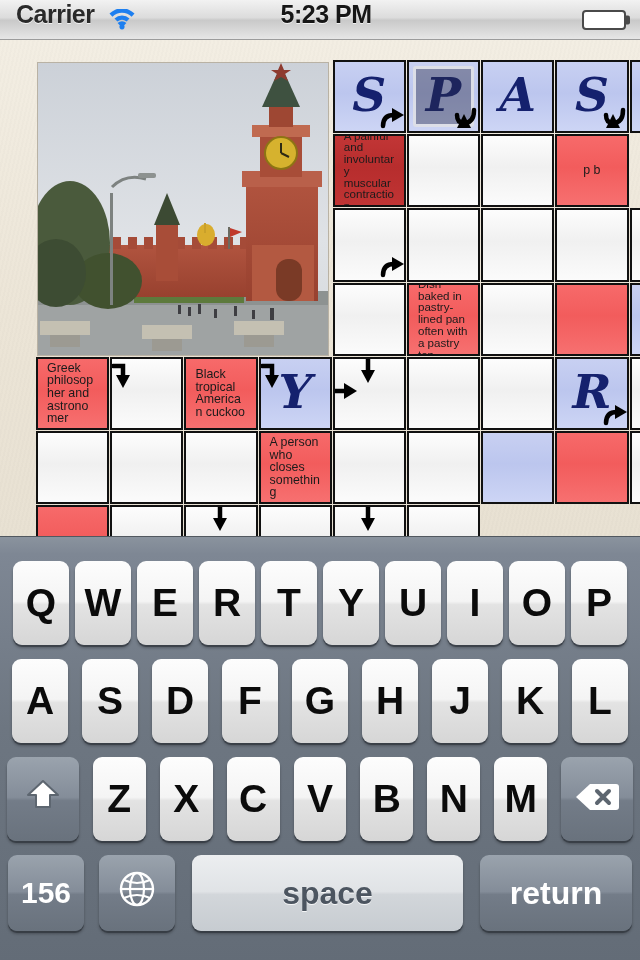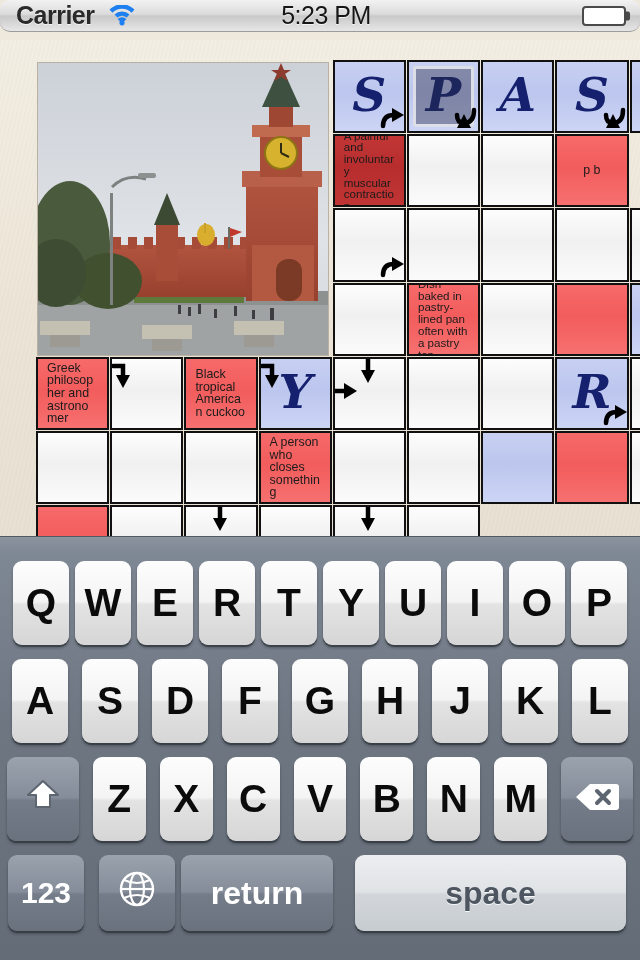--- a/index.html
+++ b/index.html
@@ -5,33 +5,33 @@
   html,body{margin:0;padding:0;}
   body{
     width:640px;height:960px;overflow:hidden;
     font-family:"Liberation Sans", sans-serif;
     background:#efe9dd;
     -webkit-font-smoothing:antialiased;
   }
 
   
   #status-bar{
-    position:absolute;left:0;top:0;width:640px;height:32px;
+    position:absolute;left:0;top:0;width:640px;height:40px;
     background:linear-gradient(to bottom,#f2f2f2 0%,#dcdcdc 45%,#c9c9c9 52%,#e6e6e6 100%);
     border-bottom:1px solid #9c9c9c;
-    display:flex;align-items:center;box-sizing:border-box;border-radius:10px;
+    display:flex;box-sizing:border-box;
   }
   #carrier{
     font-size:25px;font-weight:bold;color:#2a2a2a;margin-left:16px;
     letter-spacing:-0.5px;text-shadow:0 1px 0 rgba(255,255,255,.7);
   }
   #wifi-icon{margin-left:12px;display:flex;align-items:center;}
   #clock{
     position:absolute;left:12px;right:0;text-align:center;
-    font-size:25px;font-weight:normal;color:#161616;
+    font-size:25px;font-weight:bold;color:#161616;
     letter-spacing:-0.5px;text-shadow:0 1px 0 rgba(255,255,255,.7);
   }
   #battery{
     position:absolute;right:14px;top:50%;transform:translateY(-50%);
     width:44px;height:20px;border:2px solid #4a4a4a;border-radius:4px;
     background:#fff;box-sizing:border-box;padding:2px;
   }
   #battery:after{
     content:"";position:absolute;right:-6px;top:50%;transform:translateY(-50%);
     width:4px;height:9px;background:#4a4a4a;border-radius:0 2px 2px 0;
@@ -444,28 +444,28 @@
       <div class="key dark del">
       <span>
         <svg width="44" height="30" viewBox="0 0 44 30">
           <path d="M15 2 H41 a3 3 0 0 1 3 3 V25 a3 3 0 0 1 -3 3 H15 L1 15 Z" fill="#ffffff"></path>
           <path d="M22 9 L34 21 M34 9 L22 21" stroke="#5d6670" stroke-width="4" stroke-linecap="round"></path>
         </svg>
       </span>
     </div>
   </div>
   <div class="krow" id="krow4">
-    <div class="key dark num">123</div>
+    <div class="key dark num">156</div>
     <div class="key dark globe">
       <span>
         <svg width="40" height="40" viewBox="0 0 40 40">
           <circle cx="20" cy="20" r="16" fill="none" stroke="#fff" stroke-width="2.4"></circle>
           <ellipse cx="20" cy="20" rx="7" ry="16" fill="none" stroke="#fff" stroke-width="2.2"></ellipse>
           <line x1="4" y1="20" x2="36" y2="20" stroke="#fff" stroke-width="2.2"></line>
           <path d="M7 11 Q20 17 33 11" fill="none" stroke="#fff" stroke-width="2"></path>
           <path d="M7 29 Q20 23 33 29" fill="none" stroke="#fff" stroke-width="2"></path>
         </svg>
       </span>
     </div>
+    <div class="key space">space</div>
     <div class="key dark ret">return</div>
-    <div class="key space">space</div>
   </div>
 </div>
 
 </body></html>

